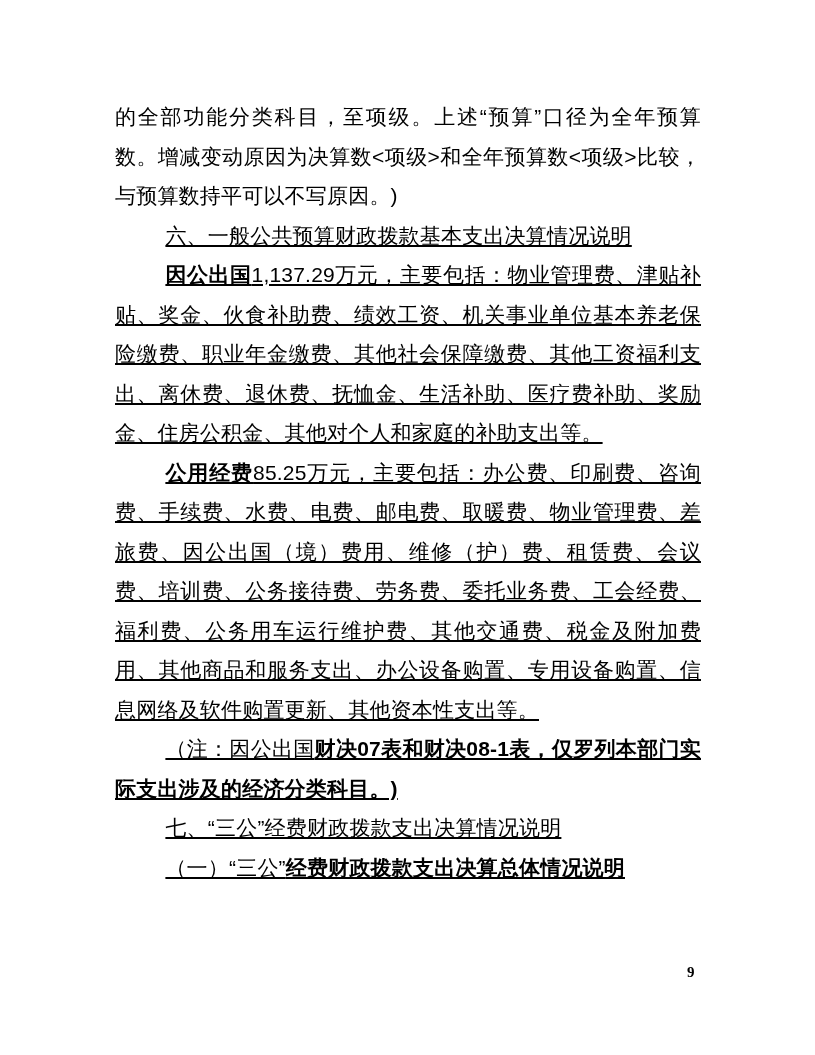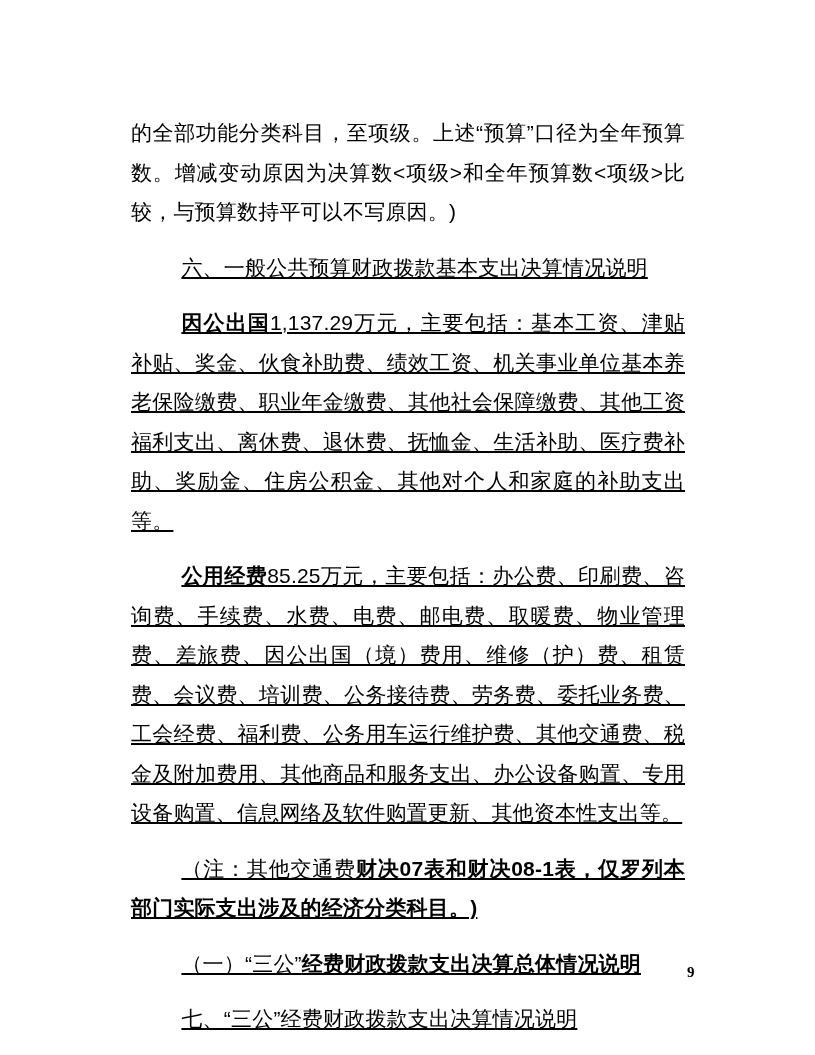--- a/index.html
+++ b/index.html
@@ -20,21 +20,21 @@
     position: absolute;
     left: 115px;
     top: 97px;
     width: 586px;
     font-size: 21px;
     line-height: 39.5px;
     text-align: justify;
     letter-spacing: 0.2px;
   }
   .content p {
-    margin: 16px;
+    margin: 0;
     padding: 0;
   }
   .content p.indent {
     text-indent: 2.4em;
     text-decoration: underline;
   }
   .b {
     font-weight: bold;
   }
   .page-number {
@@ -51,27 +51,27 @@
 <body>
 
 <div class="page">
   <div class="content">
 
     <p><span>的全部功能分类科目，至项级。上述“预算”口径为全年预算数。增减变动原因为决算数&lt;项级&gt;和全年预算数&lt;项级&gt;比较，与预算数持平可以不写原因。)</span></p>
 
     <p class="indent"><span>六、一般公共预算财政拨款基本支出决算情况说明</span></p>
 
 
-    <p class="indent"><span class="b">因公出国</span><span>1,137.29万元，主要包括：基本工资、津贴补贴、奖金、伙食补助费、绩效工资、机关事业单位基本养老保险缴费、职业年金缴费、其他社会保障缴费、其他工资福利支出、离休费、退休费、抚恤金、生活补助、医疗费补助、奖励金、住房公积金、其他对个人和家庭的补助支出等。</span></p>
+    <p class="indent"><span class="b">因公出国</span><span>1,137.29万元，主要包括：物业管理费、津贴补贴、奖金、伙食补助费、绩效工资、机关事业单位基本养老保险缴费、职业年金缴费、其他社会保障缴费、其他工资福利支出、离休费、退休费、抚恤金、生活补助、医疗费补助、奖励金、住房公积金、其他对个人和家庭的补助支出等。</span></p>
 
     <p class="indent"><span class="b">公用经费</span><span>85.25万元，主要包括：办公费、印刷费、咨询费、手续费、水费、电费、邮电费、取暖费、物业管理费、差旅费、因公出国（境）费用、维修（护）费、租赁费、会议费、培训费、公务接待费、劳务费、委托业务费、工会经费、福利费、公务用车运行维护费、其他交通费、税金及附加费用、其他商品和服务支出、办公设备购置、专用设备购置、信息网络及软件购置更新、其他资本性支出等。</span></p>
 
-    <p class="indent"><span>（注：其他交通费</span><span class="b">财决07表和财决08-1表，仅罗列本部门实际支出涉及的经济分类科目。)</span></p>
+    <p class="indent"><span>（注：因公出国</span><span class="b">财决07表和财决08-1表，仅罗列本部门实际支出涉及的经济分类科目。)</span></p>
+
+    <p class="indent"><span>七、“三公”经费财政拨款支出决算情况说明</span></p>
 
     <p class="indent"><span>（一）“三公”</span><span class="b">经费财政拨款支出决算总体情况说明</span></p>
-
-    <p class="indent"><span>七、“三公”经费财政拨款支出决算情况说明</span></p>
 
 
   </div>
 
   <div class="page-number">9</div>
 </div>
 
 </body></html>

